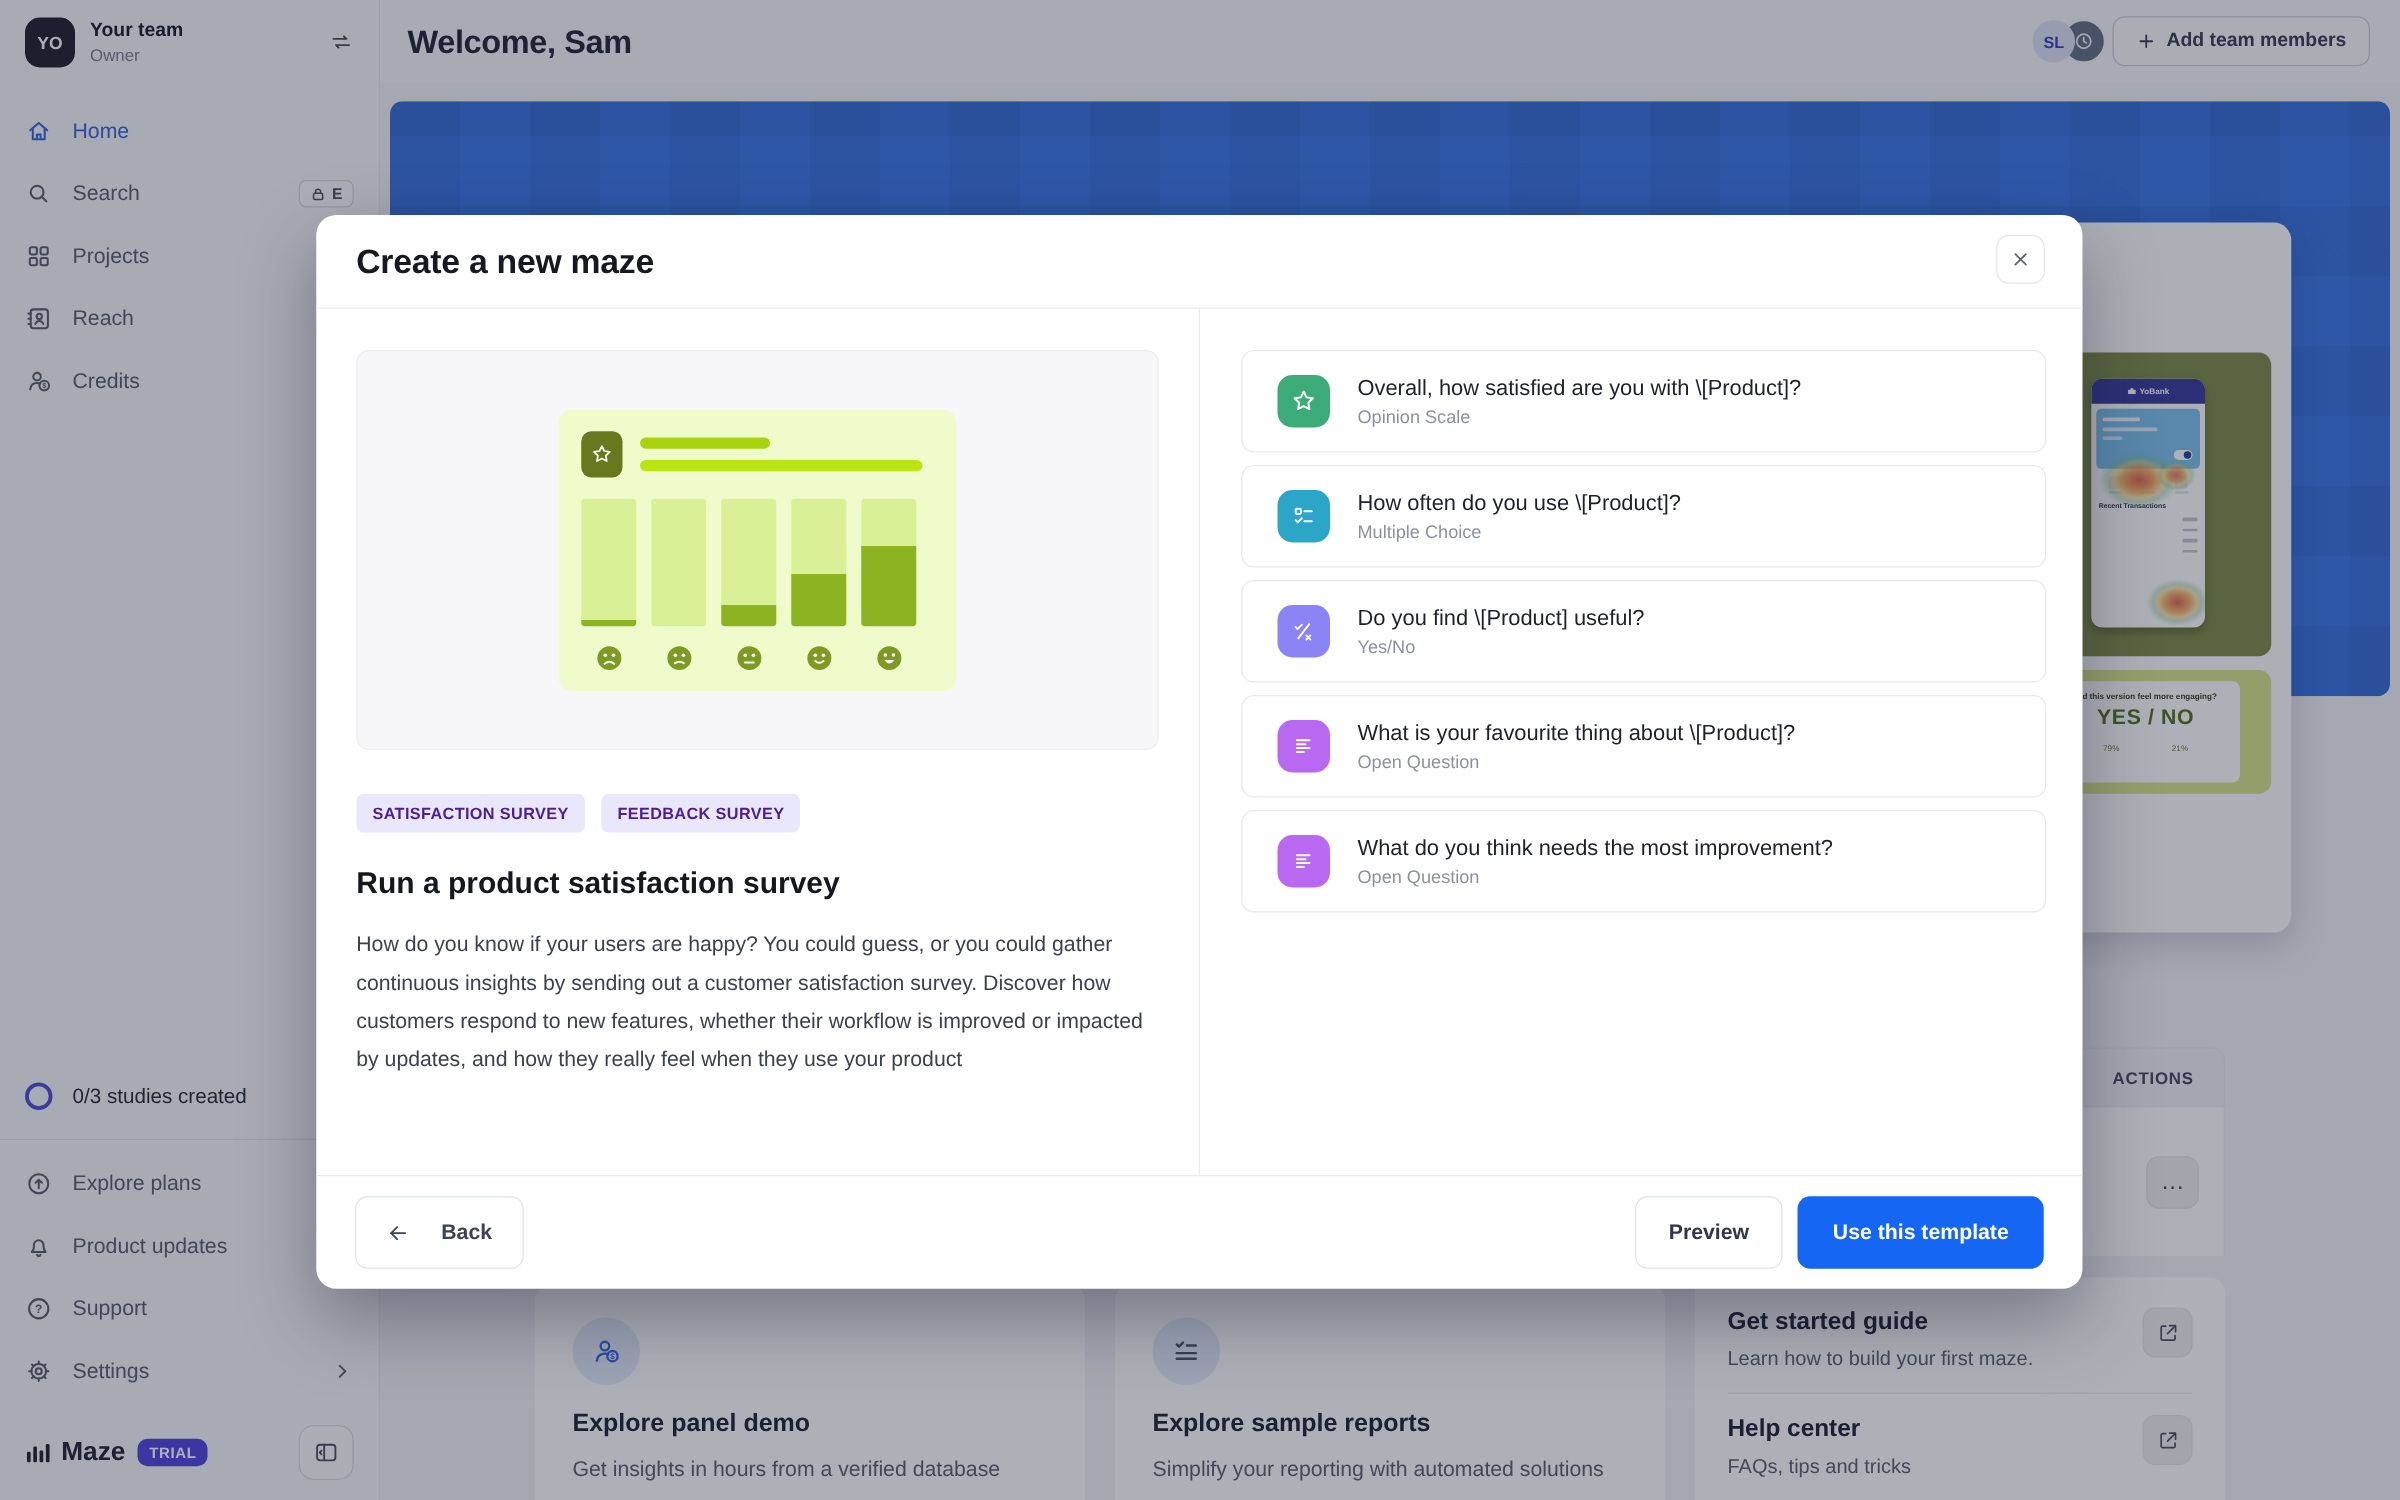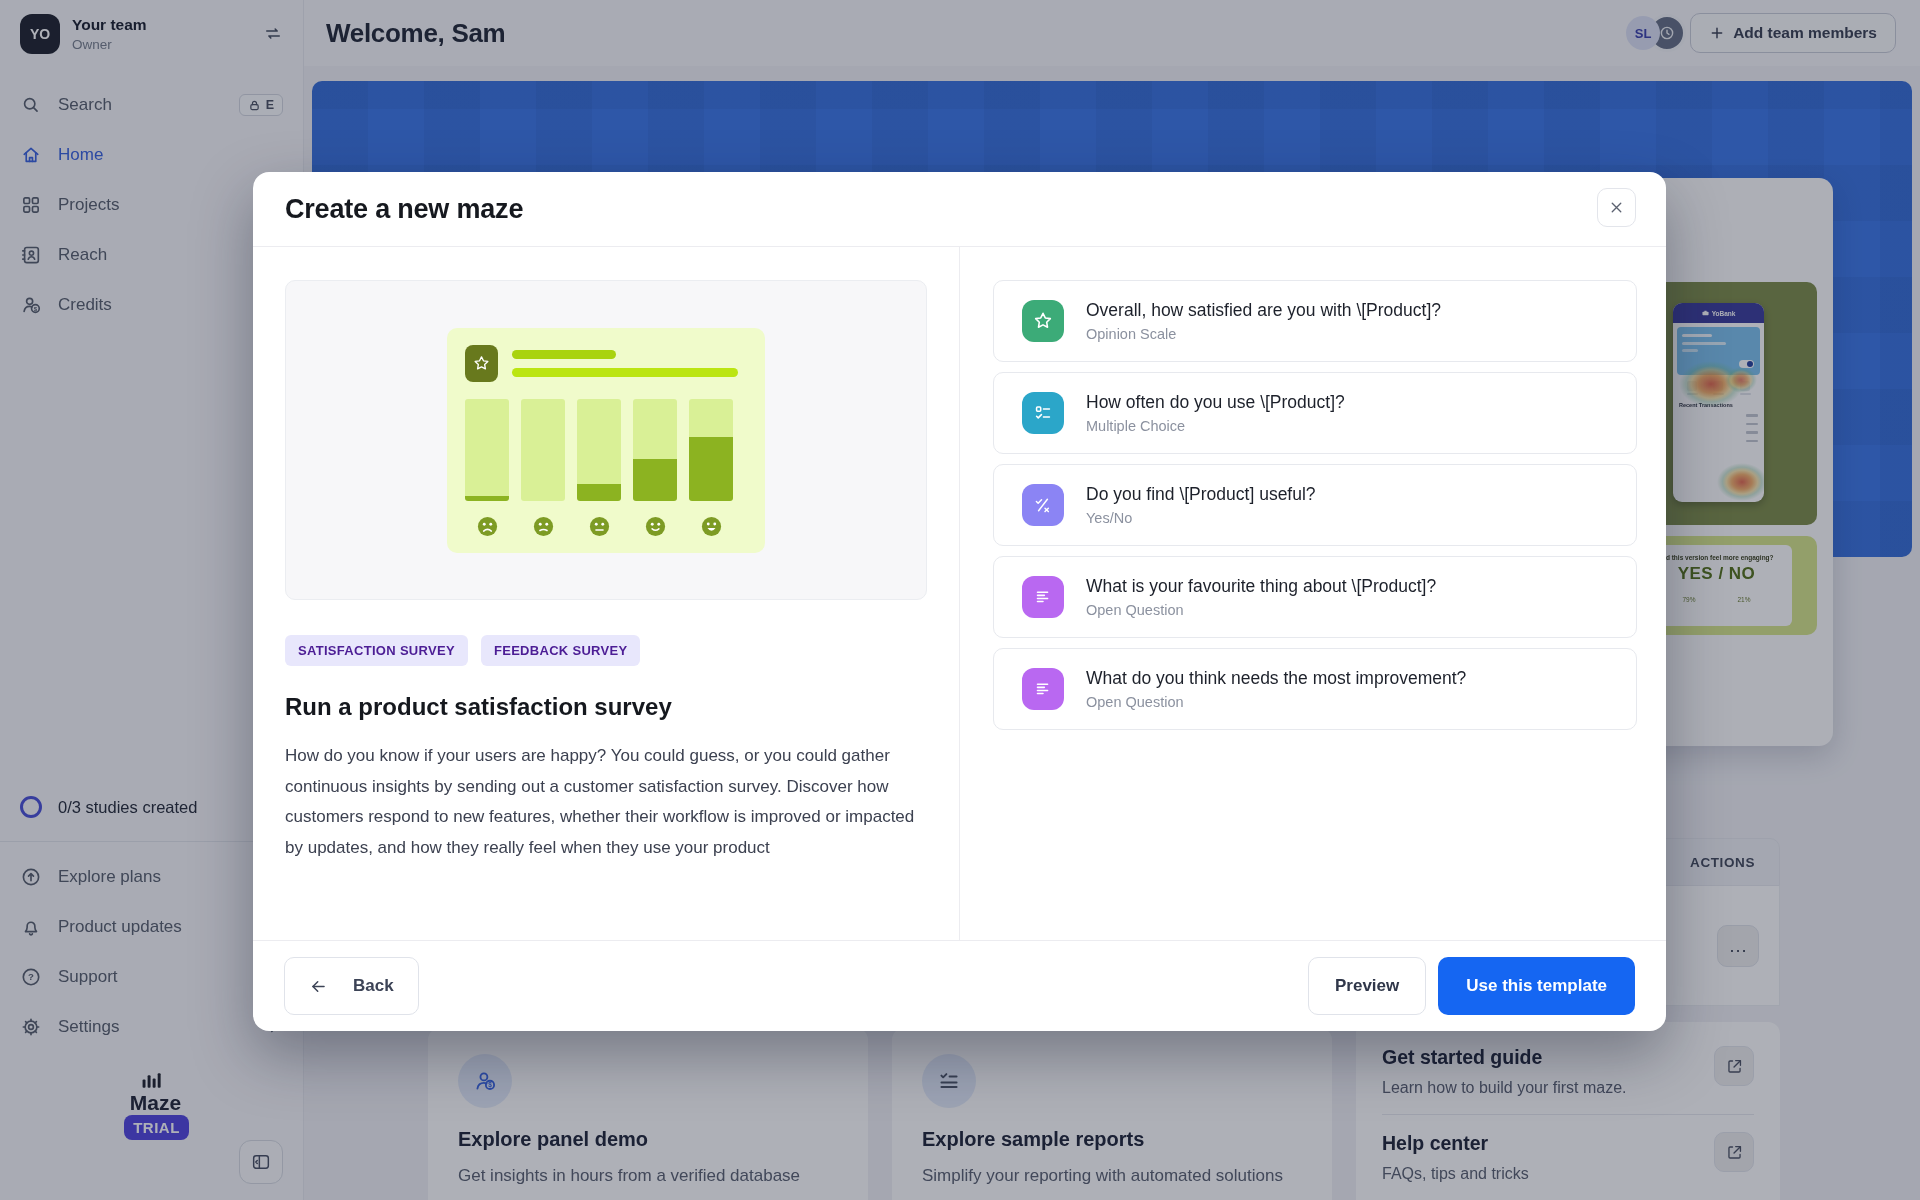--- a/index.html
+++ b/index.html
@@ -21,23 +21,23 @@
   .swap-btn { color:#464e60; cursor:pointer; }
   .nav { margin-top:26px; }
   .nav-item { display:flex; align-items:center; gap:16px; height:50px; font-size:17px; color:#59606f; cursor:pointer; }
   .nav-item.active { color:#3a63e0; }
   .shortcut-badge { margin-left:auto; display:flex; align-items:center; gap:5px; border:1px solid #d3d7e0;
                     border-radius:6px; padding:3px 8px; font-size:12.5px; font-weight:600; color:#4c5364; background:rgba(255,255,255,.55);}
   .side-spacer { flex:1; }
   .progress-row { display:flex; align-items:center; gap:16px; font-size:16.5px; color:#272d3c; height:48px; }
   .ring { width:22px; height:22px; border:3px solid #4b51d8; border-radius:50%; flex:none; }
   .side-divider { height:1px; background:#e3e5eb; margin:10px -20px; }
-  .brand-row { margin-top:18px; display:flex; align-items:center;flex-direction:column; }
+  .brand-row { margin-top:18px; display:flex; align-items:center; }
   .brand-name { font-size:21px; font-weight:700; color:#222739; margin-left:8px; }
-  .trial-badge { background:#5246e0; color:#fff; font-size:15px; font-weight:700; letter-spacing:.5px;
+  .trial-badge { background:#5246e0; color:#fff; font-size:12px; font-weight:700; letter-spacing:.5px;
                  padding:4px 9px; border-radius:8px; margin-left:10px;text-align:right; }
   .collapse-btn { margin-left:auto; width:44px; height:44px; border:1px solid #d8dbe3; border-radius:12px;
                   color:#4a5164; background:rgba(255,255,255,.4); cursor:pointer; }
 
   
   .main-header { position:absolute; left:304px; top:0; right:0; height:66px; background:#f7f8fa;
                  display:flex; align-items:center; padding:0 24px 0 22px; z-index:1;}
   .page-title { font-size:26px; font-weight:700; color:#242a39; letter-spacing:-.3px; }
   .header-right { margin-left:auto; display:flex; align-items:center; gap:4px;justify-content:flex-end; }
   .avatar-stack { display:flex; align-items:center; }
@@ -179,47 +179,47 @@
       </div>
       <span class="swap-btn">
         <svg width="20" height="20" viewBox="0 0 24 24" fill="none" stroke="currentColor" stroke-width="1.8" stroke-linecap="round" stroke-linejoin="round">
             <path d="M4.5 8.5H17M14.6 6.1 17 8.5"></path>
             <path d="M19.5 14.5H7M9.4 16.9 7 14.5"></path>
           </svg>
       </span>
     </div>
 
     <nav class="nav">
+      <div class="nav-item active">
+        <span>
+            <svg width="22" height="22" viewBox="0 0 24 24" fill="none" stroke="currentColor" stroke-width="1.8" stroke-linecap="round" stroke-linejoin="round">
+              <path d="M4.6 11.2 12 4.8l7.4 6.4"></path>
+              <path d="M6.8 9.6V19h10.4V9.6"></path>
+              <path d="M10.4 19v-4.2h3.2V19"></path>
+            </svg>
+          </span>
+        <span>Home</span>
+      </div>
       <div class="nav-item">
         <span>
             <svg width="22" height="22" viewBox="0 0 24 24" fill="none" stroke="currentColor" stroke-width="1.8" stroke-linecap="round">
               <circle cx="10.6" cy="10.6" r="5.6"></circle>
               <path d="M14.8 14.8 18.6 18.6"></path>
             </svg>
           </span>
         <span>Search</span>
         <span class="shortcut-badge">
           <span>
               <svg width="13" height="13" viewBox="0 0 16 16" fill="none" stroke="currentColor" stroke-width="1.5" stroke-linecap="round">
                 <rect x="3.5" y="7" width="9" height="6" rx="1.5"></rect>
                 <path d="M5.5 7V5.5a2.5 2.5 0 0 1 5 0V7"></path>
               </svg>
             </span>
           <span>E</span>
         </span>
-      </div>
-      <div class="nav-item active">
-        <span>
-            <svg width="22" height="22" viewBox="0 0 24 24" fill="none" stroke="currentColor" stroke-width="1.8" stroke-linecap="round" stroke-linejoin="round">
-              <path d="M4.6 11.2 12 4.8l7.4 6.4"></path>
-              <path d="M6.8 9.6V19h10.4V9.6"></path>
-              <path d="M10.4 19v-4.2h3.2V19"></path>
-            </svg>
-          </span>
-        <span>Home</span>
       </div>
       <div class="nav-item">
         <span>
             <svg width="22" height="22" viewBox="0 0 24 24" fill="none" stroke="currentColor" stroke-width="1.8">
               <rect x="4.2" y="4.2" width="6.2" height="6.2" rx="1.4"></rect>
               <rect x="13.6" y="4.2" width="6.2" height="6.2" rx="1.4"></rect>
               <rect x="4.2" y="13.6" width="6.2" height="6.2" rx="1.4"></rect>
               <rect x="13.6" y="13.6" width="6.2" height="6.2" rx="1.4"></rect>
             </svg>
           </span>

